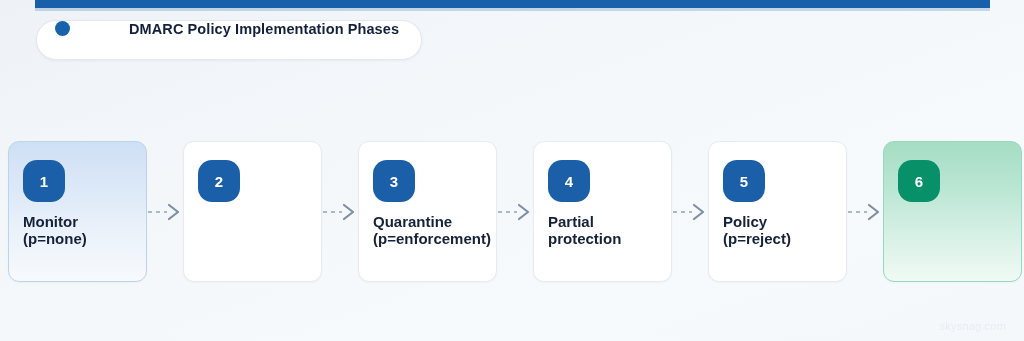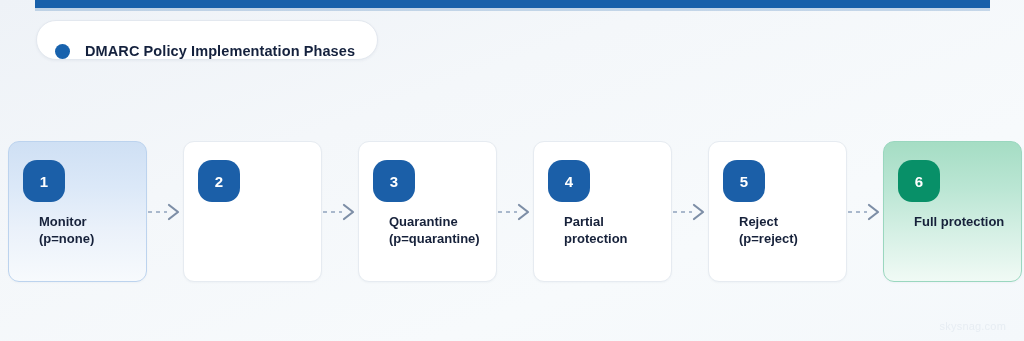--- a/index.html
+++ b/index.html
@@ -33,27 +33,28 @@
     background: rgba(24,96,170,0.22);
   }
 
   
   .title-pill {
     position: absolute;
     left: 36px;
     top: 20px;
     height: 40px;
     display: flex;
-    align-items: flex-end;
+    align-items: flex-start;
     padding: 0 22px 0 18px;
     background: #ffffff;
     border: 1px solid #e3e8ef;
     border-radius: 22px;
     box-shadow: 0 1px 3px rgba(20,40,80,0.05);
     box-sizing: border-box;
+    gap: 44px;
   }
   .title-dot {
     width: 15px;
     height: 15px;
     border-radius: 50%;
     background: #1862ad;
     margin-right: 15px;
     flex: 0 0 auto;
   }
   .title-text {
@@ -107,26 +108,25 @@
     display: flex;
     align-items: center;
     justify-content: center;
     margin-bottom: 11px;
   }
   .card.last .badge {
     background: #089068;
   }
 
   .card-label {
-    font-size: 13px;
+    font-size: 15px;
     line-height: 17px;
     color: #16213a;
     font-weight: 600;
     white-space: pre-line;
-    margin-left: 16px;
   }
 
   
   .connector {
     flex: 1 1 auto;
     height: 141px;
     display: flex;
     align-items: center;
     justify-content: center;
   }
@@ -175,21 +175,21 @@
   <div class="connector">
     <svg width="36" height="20" viewBox="0 0 36 20" aria-hidden="true">
       <path d="M1 10 H20" stroke="#a9b8cc" stroke-width="2" stroke-dasharray="4 4" fill="none"></path>
       <path d="M22 3 L31 10 L22 17" stroke="#7d8ea6" stroke-width="2.2" fill="none" stroke-linecap="round" stroke-linejoin="round"></path>
     </svg>
   </div>
 
   <div class="card">
     <div class="badge">3</div>
     <div class="card-label">Quarantine
-(p=quarantine)</div>
+(p=enforcement)</div>
   </div>
 
   <div class="connector">
     <svg width="36" height="20" viewBox="0 0 36 20" aria-hidden="true">
       <path d="M1 10 H20" stroke="#a9b8cc" stroke-width="2" stroke-dasharray="4 4" fill="none"></path>
       <path d="M22 3 L31 10 L22 17" stroke="#7d8ea6" stroke-width="2.2" fill="none" stroke-linecap="round" stroke-linejoin="round"></path>
     </svg>
   </div>
 
   <div class="card">
@@ -200,30 +200,29 @@
 
   <div class="connector">
     <svg width="36" height="20" viewBox="0 0 36 20" aria-hidden="true">
       <path d="M1 10 H20" stroke="#a9b8cc" stroke-width="2" stroke-dasharray="4 4" fill="none"></path>
       <path d="M22 3 L31 10 L22 17" stroke="#7d8ea6" stroke-width="2.2" fill="none" stroke-linecap="round" stroke-linejoin="round"></path>
     </svg>
   </div>
 
   <div class="card">
     <div class="badge">5</div>
-    <div class="card-label">Reject (p=reject)</div>
+    <div class="card-label">Policy (p=reject)</div>
   </div>
 
   <div class="connector">
     <svg width="36" height="20" viewBox="0 0 36 20" aria-hidden="true">
       <path d="M1 10 H20" stroke="#a9b8cc" stroke-width="2" stroke-dasharray="4 4" fill="none"></path>
       <path d="M22 3 L31 10 L22 17" stroke="#7d8ea6" stroke-width="2.2" fill="none" stroke-linecap="round" stroke-linejoin="round"></path>
     </svg>
   </div>
 
   <div class="card last">
     <div class="badge">6</div>
-    <div class="card-label">Full protection</div>
   </div>
 
 </div>
 
 <div class="watermark">skysnag.com</div>
 
 </body></html>

